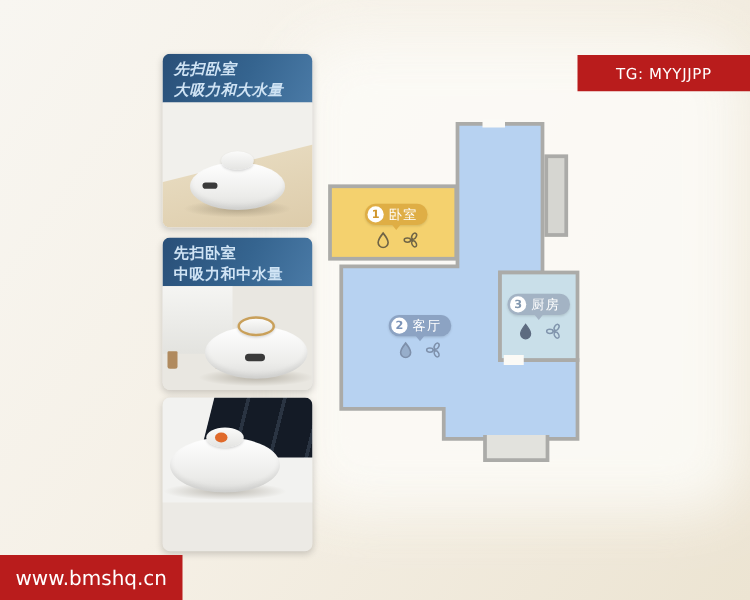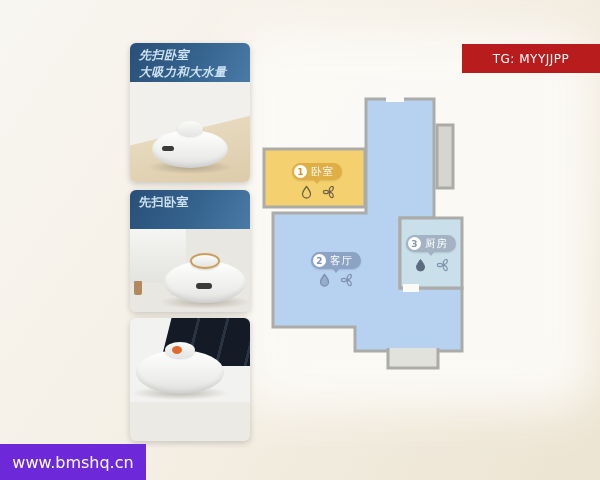--- a/index.html
+++ b/index.html
@@ -8,21 +8,21 @@
     font-family:"DejaVu Sans","Liberation Sans",sans-serif;
     background:linear-gradient(125deg,#f8f6f1 0%,#f5f0e6 45%,#ece4d2 100%);
   }
   .white-patch{
     position:absolute;left:235px;top:30px;width:360px;height:380px;
     background:#fcfbf7;filter:blur(22px);opacity:.9;border-radius:40px;
   }
   
   .wm{position:absolute;color:#fff;display:flex;align-items:center;justify-content:center;}
   .wm-top{left:462px;top:4px;width:138px;height:29px;background:#b91c1c;font-size:12px;letter-spacing:.5px;margin-top:40px;}
-  .wm-bottom{left:0;top:444px;width:146px;height:36px;background:#6d28d9;font-size:16px;}
+  .wm-bottom{left:0;top:444px;width:146px;height:36px;background:#b91c1c;font-size:16px;}
   
   .card{
     position:absolute;left:130px;width:120px;border-radius:6px;overflow:hidden;
     box-shadow:0 2px 6px rgba(0,0,0,.18);background:#eceae5;
   }
   .card1{top:43px;height:139px;font-style:italic;}
   .card2{top:190px;height:122px;}
   .card3{top:318px;height:123px;}
   .banner{
     height:39px;background:linear-gradient(115deg,#294f78 0%,#35648f 55%,#4a7aa6 100%);
@@ -87,20 +87,21 @@
         <div class="turret" style="top:-9px;width:26px;height:15px;"></div>
         <div class="slot" style="left:10px;top:16px;width:12px;height:5px;"></div>
       </div>
     </div>
   </div>
 </div>
 
 <div class="card card2">
   <div class="banner">
     <div>先扫卧室</div>
+    <div>中吸力和中水量</div>
   </div>
   <div class="photo scene2">
     <div class="furniture"></div>
     <div class="leg" style="left:4px;top:52px;"></div>
     <div class="leg" style="left:42px;top:52px;"></div>
     <div class="robot" style="left:34px;top:32px;width:82px;height:42px;">
       <div class="shadow"></div>
       <div class="body">
         <div class="turret" style="top:-8px;width:30px;height:16px;border:2px solid #c9a05a;box-sizing:border-box;"></div>
         <div class="slot" style="left:32px;top:22px;width:16px;height:6px;"></div>

